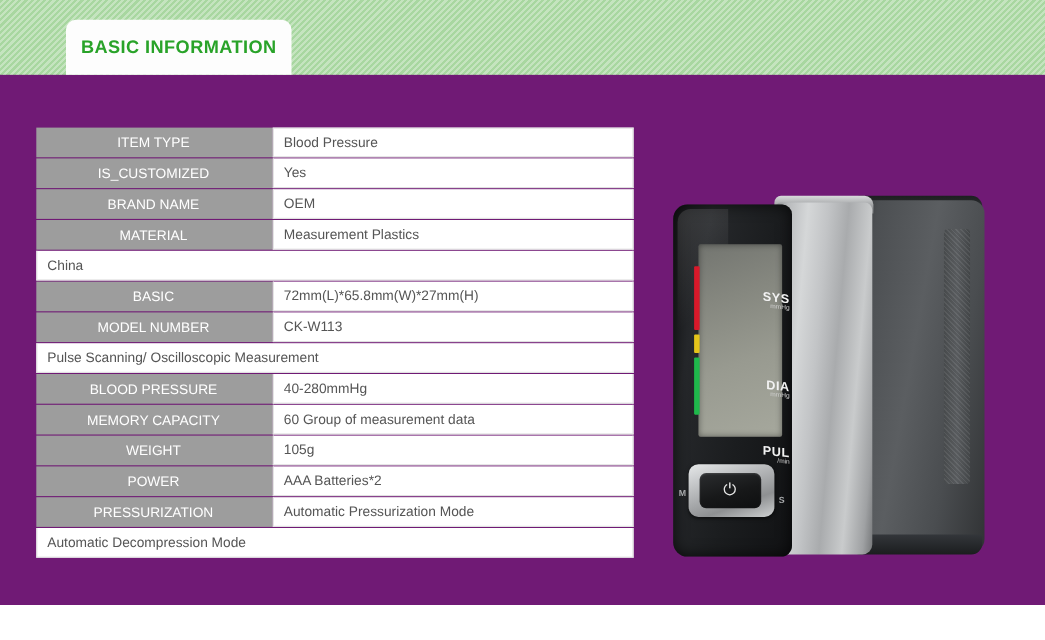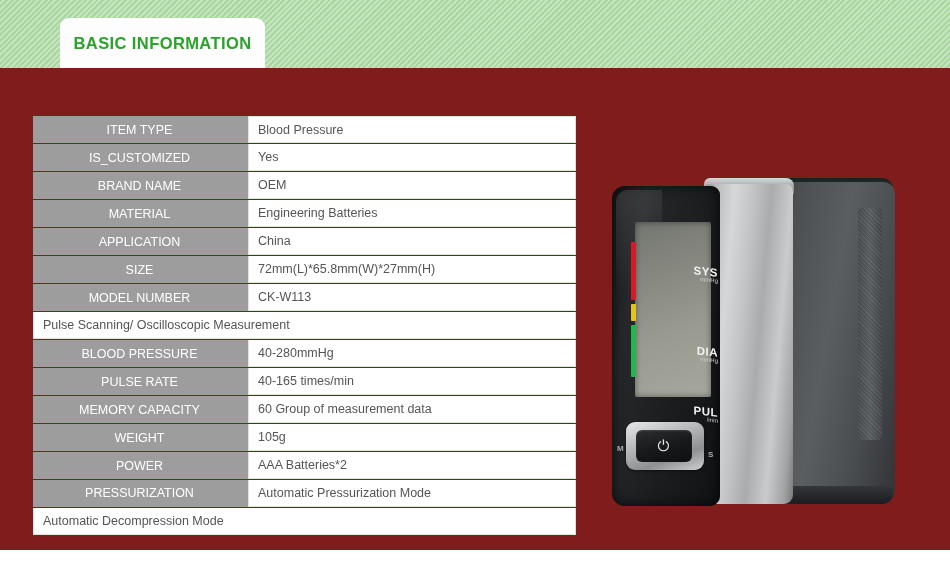--- a/index.html
+++ b/index.html
@@ -9,21 +9,21 @@
     height: 582px;
     background: #ffffff;
     font-family: "Liberation Sans", sans-serif;
     overflow: hidden;
   }
 
   #page {
     position: relative;
     width: 950px;
     height: 550px;
-    background: #7f1d1d;
+    background: #701a75;
   }
 
   
   .banner {
     position: absolute;
     left: 0; top: 0;
     width: 950px;
     height: 68px;
     background-color: #a8d7a0;
     background-image: repeating-linear-gradient(
@@ -304,51 +304,46 @@
       <div class="spec-value">Yes</div>
     </div>
 
     <div class="spec-row">
       <div class="spec-label">BRAND NAME</div>
       <div class="spec-value">OEM</div>
     </div>
 
     <div class="spec-row">
       <div class="spec-label">MATERIAL</div>
-      <div class="spec-value">Engineering Batteries</div>
-    </div>
-
-    <div class="spec-row">
-      <div class="spec-label">APPLICATION</div>
+      <div class="spec-value">Measurement Plastics</div>
+    </div>
+
+    <div class="spec-row">
       <div class="spec-value">China</div>
     </div>
 
     <div class="spec-row">
-      <div class="spec-label">SIZE</div>
+      <div class="spec-label">BASIC</div>
       <div class="spec-value">72mm(L)*65.8mm(W)*27mm(H)</div>
     </div>
 
     <div class="spec-row">
       <div class="spec-label">MODEL NUMBER</div>
       <div class="spec-value">CK-W113</div>
     </div>
 
     <div class="spec-row">
       <div class="spec-value">Pulse Scanning/ Oscilloscopic Measurement</div>
     </div>
 
     <div class="spec-row">
       <div class="spec-label">BLOOD PRESSURE</div>
       <div class="spec-value">40-280mmHg</div>
     </div>
 
-    <div class="spec-row">
-      <div class="spec-label">PULSE RATE</div>
-      <div class="spec-value">40-165 times/min</div>
-    </div>
 
     <div class="spec-row">
       <div class="spec-label">MEMORY CAPACITY</div>
       <div class="spec-value">60 Group of measurement data</div>
     </div>
 
     <div class="spec-row">
       <div class="spec-label">WEIGHT</div>
       <div class="spec-value">105g</div>
     </div>

